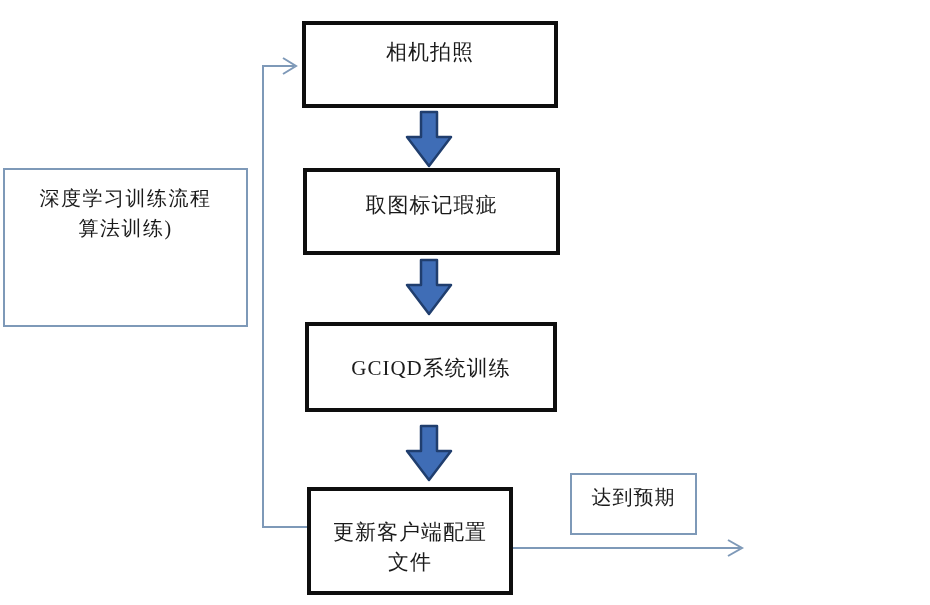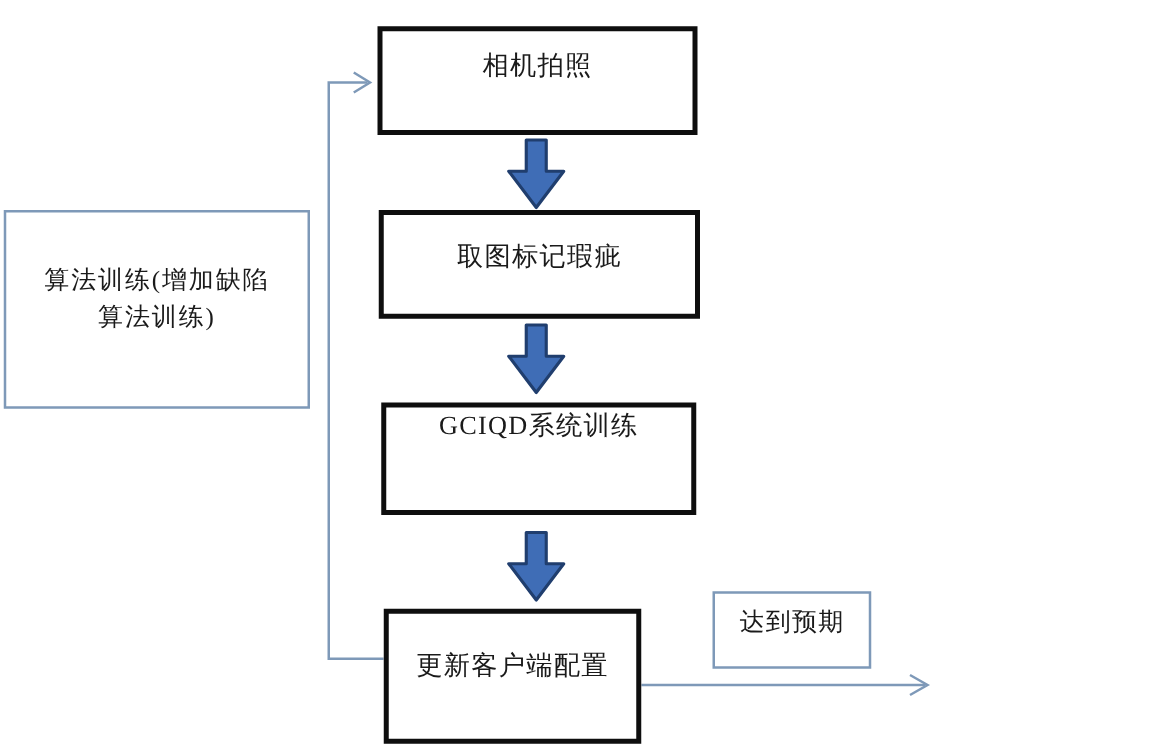--- a/index.html
+++ b/index.html
@@ -46,21 +46,21 @@
   }
   .thin-box{
     position:absolute;
     background:#ffffff;
     border:2px solid var(--thin-border,#7e99b8);
     text-align:center;
     color:var(--text,#1a1a1a);
   }
   .node-camera{left:302px;top:21px;width:256px;height:87px;padding-top:13px;}
   .node-defects{left:303px;top:168px;width:257px;height:87px;padding-top:19px;}
-  .node-training{left:305px;top:322px;width:252px;height:90px;padding-top:0;}
+  .node-training{left:305px;top:322px;width:252px;height:90px;padding-top:28px;}
   .node-update{left:307px;top:487px;width:206px;height:108px;padding-top:26px;line-height:30px;}
   .node-done{left:745px;top:503px;width:180px;height:85px;padding-top:11px;}
   .side-note{
     left:3px;top:168px;width:245px;height:159px;
     font-size:20px;letter-spacing:1.5px;line-height:30px;padding-top:13px;
   }
   .side-note .gap-line{margin-top:26px;}
   .edge-label-box{
     left:570px;top:473px;width:127px;height:62px;
     font-size:20px;letter-spacing:1px;padding-top:9px;text-align:center;
@@ -91,25 +91,26 @@
   <div class="node node-defects">
     <span>取图标记瑕疵</span>
   </div>
 
   <div class="node node-training">
     <span>GCIQD系统训练</span>
   </div>
 
   <div class="node node-update">
     <div>更新客户端配置</div>
+    <div>文件</div>
   </div>
 
 
   <div class="thin-box side-note">
-    <div class="gap-line">算法训练(增加缺陷</div>
+    <div>深度学习训练流程</div>
     <div>算法训练)</div>
   </div>
 
   <div class="thin-box edge-label-box">
     <span>达到预期</span>
   </div>
 
 </div>
 
 </body></html>

